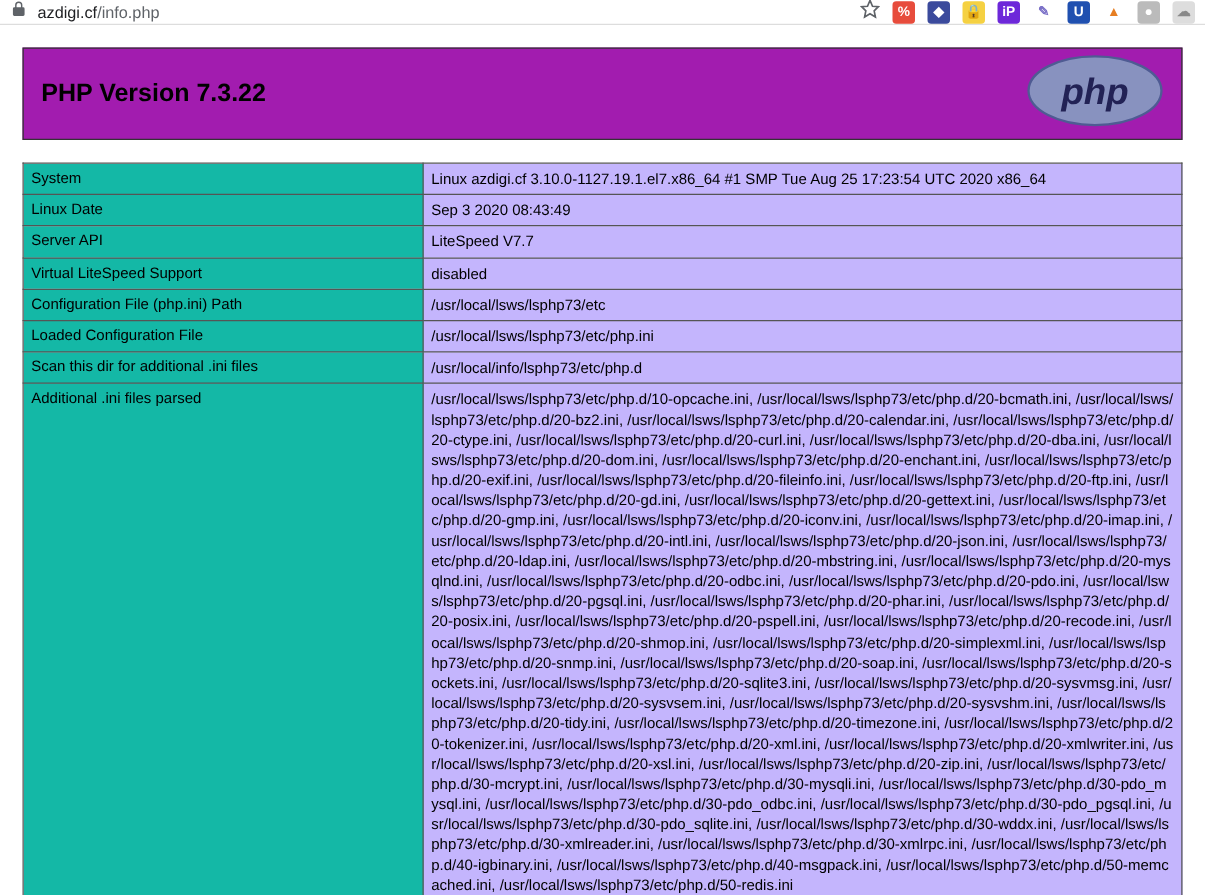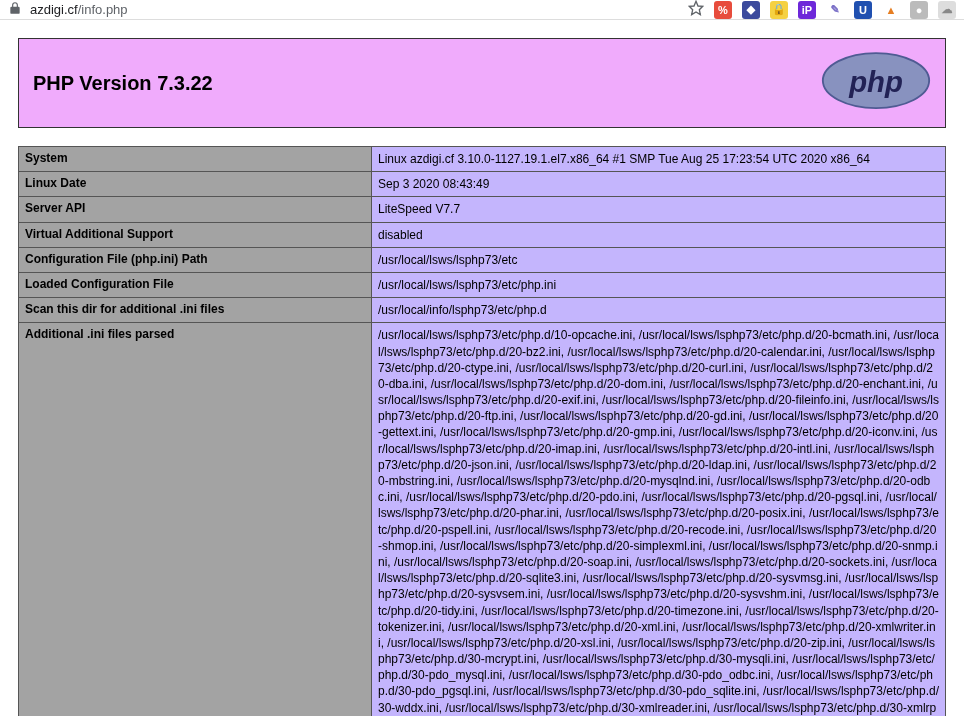--- a/index.html
+++ b/index.html
@@ -41,27 +41,27 @@
       align-items: center;
       justify-content: center;
       font-size: 11px;
       font-weight: bold;
       border-radius: 3px;
     }
     .content {
       padding: 18px;
     }
     .header {
-      background: #f0abfc;
+      background: #a21caf;
       border: 1px solid #333;
       padding: 10px 14px;
       display: flex;
       justify-content: space-between;
       align-items: center;
-      height: 90px;
+      height: 74px;
     }
     .header h1 {
       font-size: 20px;
       font-weight: bold;
       color: #000;
     }
     .php-logo {
       width: 110px;
       height: 60px;
     }
@@ -70,23 +70,23 @@
       border-collapse: collapse;
       margin-top: 18px;
       font-size: 12px;
     }
     .info-table td {
       border: 1px solid #555;
       padding: 4px 6px;
       vertical-align: top;
     }
     .info-table td.key {
-      background: #a3a3a3;
-      font-weight: bold;
-      width: 353px;
+      background: #14b8a6;
+      font-weight: normal;
+      width: 320px;
     }
     .info-table td.val {
       background: #c4b5fd;
       word-break: break-all;
       line-height: 1.35;
     }
   </style>
 </head>
 <body>
 
@@ -138,21 +138,21 @@
         </tr>
         <tr>
           <td class="key">Linux Date</td>
           <td class="val">Sep 3 2020 08:43:49</td>
         </tr>
         <tr>
           <td class="key">Server API</td>
           <td class="val">LiteSpeed V7.7</td>
         </tr>
         <tr>
-          <td class="key">Virtual Additional Support</td>
+          <td class="key">Virtual LiteSpeed Support</td>
           <td class="val">disabled</td>
         </tr>
         <tr>
           <td class="key">Configuration File (php.ini) Path</td>
           <td class="val">/usr/local/lsws/lsphp73/etc</td>
         </tr>
         <tr>
           <td class="key">Loaded Configuration File</td>
           <td class="val">/usr/local/lsws/lsphp73/etc/php.ini</td>
         </tr>

